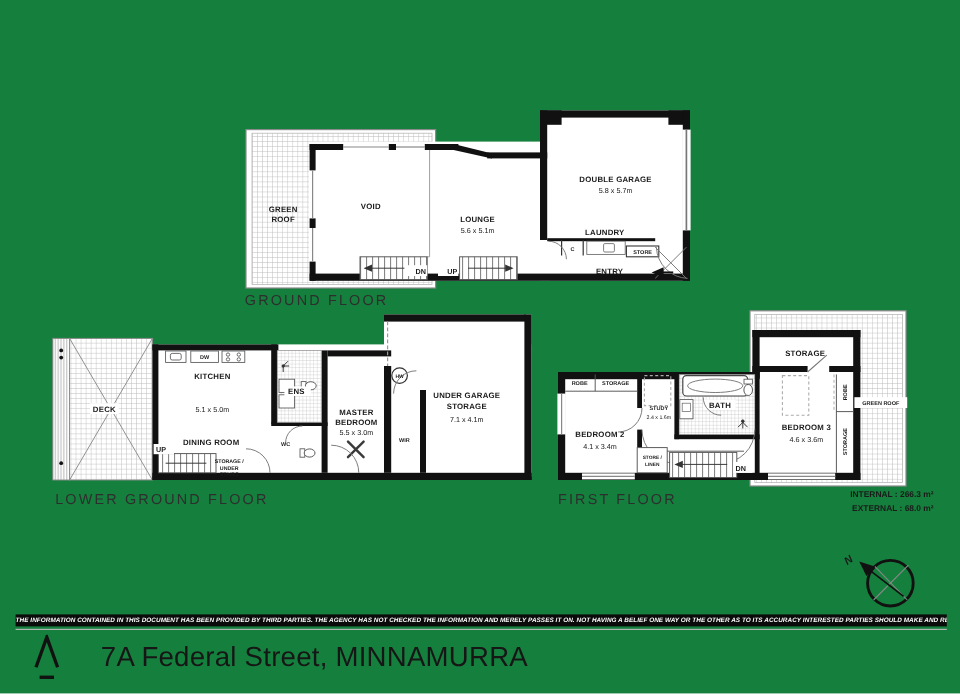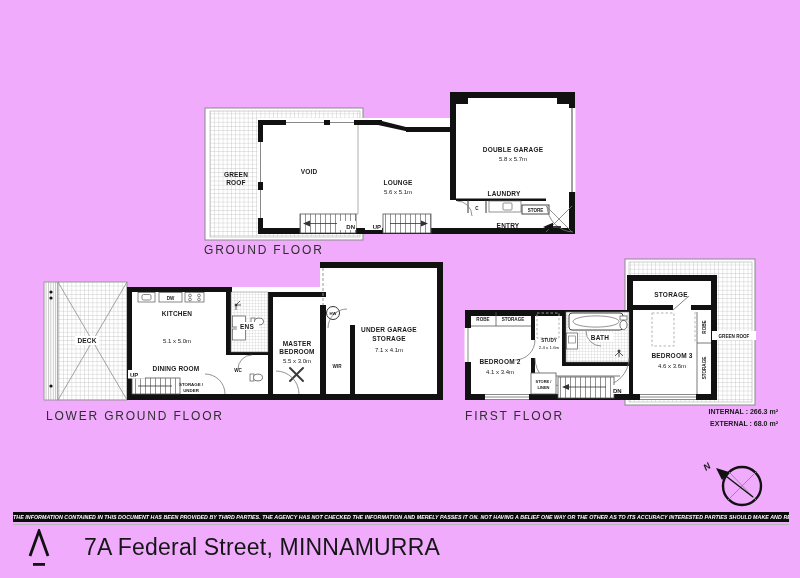--- a/index.html
+++ b/index.html
@@ -1,16 +1,16 @@
 <!DOCTYPE html>
 <html><head>
 <meta charset="utf-8">
 <style>
   html,body{margin:0;padding:0;background:#fff;}
-  #canvas{position:relative;width:800px;height:578px;background:#f0abfc;overflow:hidden;
+  #canvas{position:relative;width:800px;height:578px;background:#15803d;overflow:hidden;
           font-family:"Liberation Sans",sans-serif;}
   #planSvg{position:absolute;left:0;top:0;}
   svg text{font-family:"Liberation Sans",sans-serif;fill:#1a1a1a;}
   .roomName{font-weight:bold;font-size:6.5px;letter-spacing:.2px;}
   .roomDim{font-size:6px;}
   .tinyName{font-weight:bold;font-size:4.6px;}
   .floorLabel{font-size:12px;letter-spacing:1.8px;fill:#2e2e2e;}
   .areaText{font-weight:bold;font-size:7px;}
   .stairText{font-weight:bold;font-size:6px;}
   

